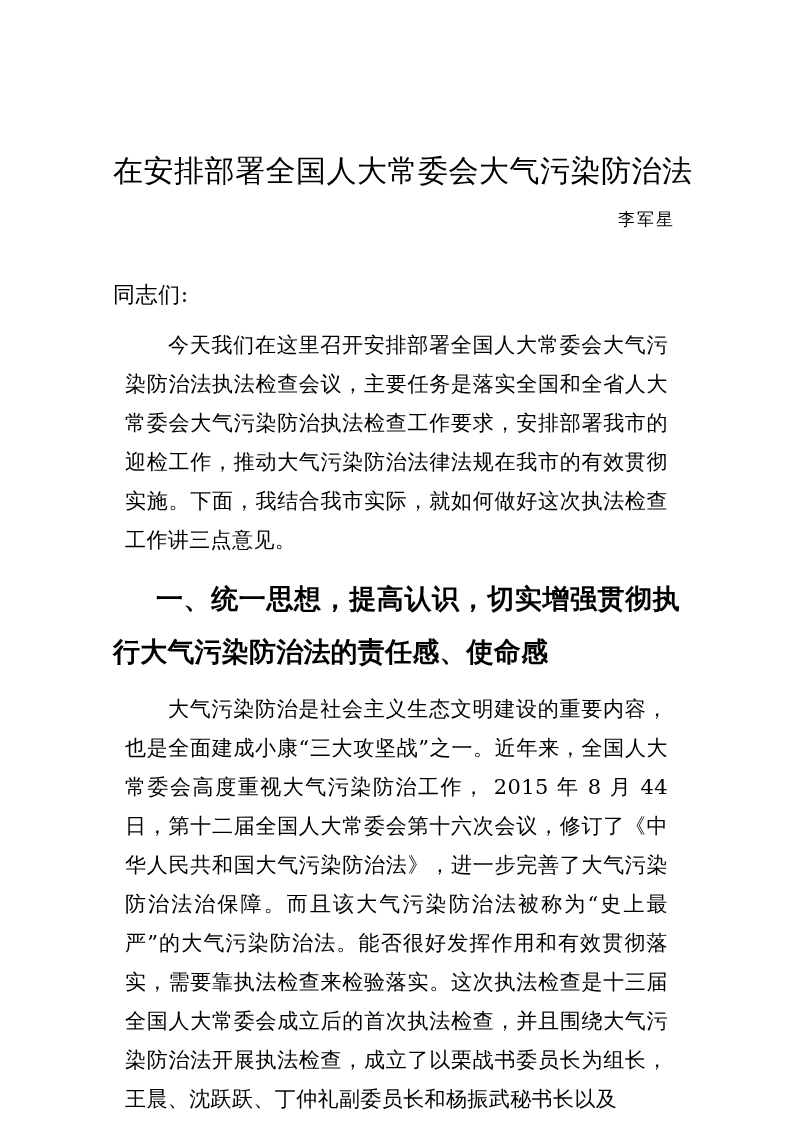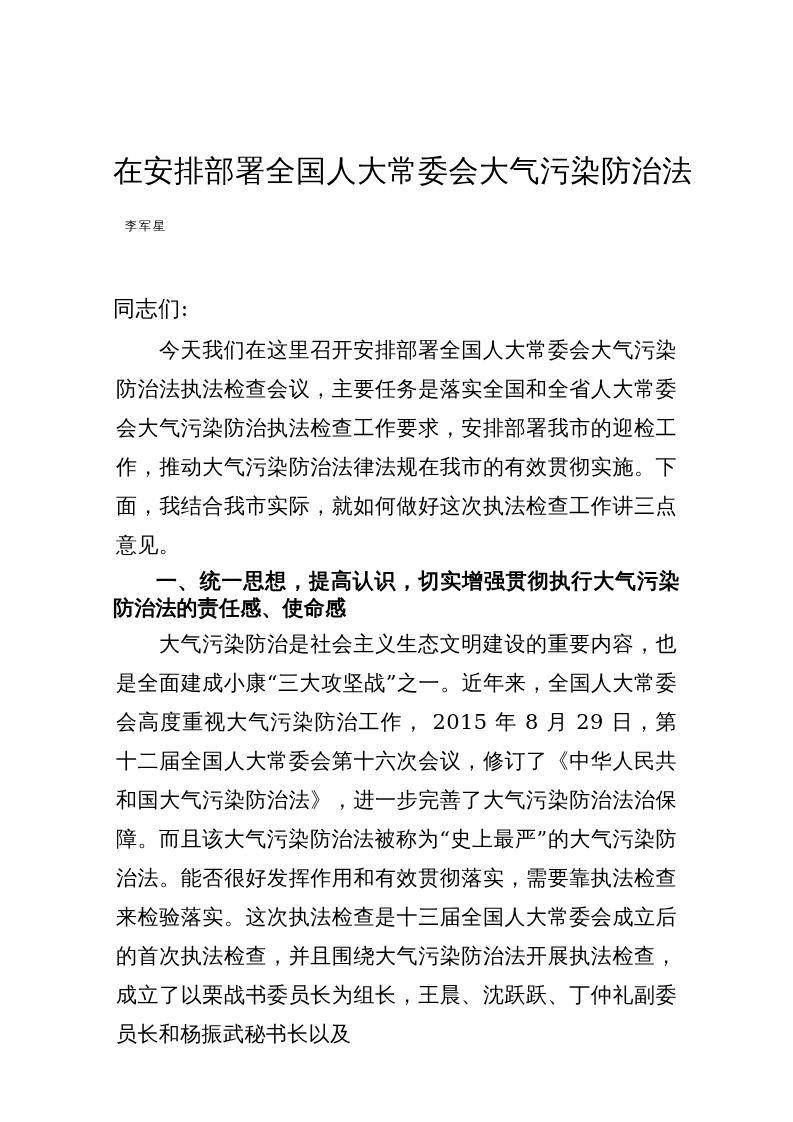--- a/index.html
+++ b/index.html
@@ -44,25 +44,25 @@
     line-height: 45px;
     letter-spacing: 0.5px;
     color: #000000;
   }
   .doc-title .tline {
     display: block;
     white-space: nowrap;
   }
 
   .doc-author {
-    margin: 12px;
+    margin: 5px;
     padding-top: 8px;
-    text-align: left;
+    text-align: right;
     font-family: "DejaVu Serif", "Liberation Serif", serif;
-    font-size: 12px;
+    font-size: 17px;
     line-height: 26px;
     letter-spacing: 2px;
     color: #000000;
   }
 
   
   .body-block {
     margin: 0;
     padding-top: 38px;
   }
@@ -71,39 +71,39 @@
     margin: 0;
     font-family: "DejaVu Serif", "Liberation Serif", serif;
     font-size: 22px;
     line-height: 39px;
     letter-spacing: 0.6px;
     text-align: left;
     color: #000000;
   }
 
   .para {
-    margin: 3px;
+    margin: 12px;
     font-family: "DejaVu Serif", "Liberation Serif", serif;
     font-size: 21px;
     line-height: 39px;
     letter-spacing: 0.4px;
     text-align: justify;
     text-align-last: left;
     text-justify: inter-character;
     text-indent: 43px;
     color: #000000;
     word-break: break-all;
   }
 
   .section-heading {
     margin: 0;
     font-family: "DejaVu Sans", "Liberation Sans", sans-serif;
     font-weight: bold;
-    font-size: 21px;
-    line-height: 27px;
+    font-size: 27px;
+    line-height: 53px;
     letter-spacing: 0.2px;
     text-align: justify;
     text-align-last: left;
     text-justify: inter-character;
     text-indent: 43px;
     color: #000000;
     word-break: break-all;
   }
 </style>
 </head>
@@ -115,17 +115,17 @@
     <h1 class="doc-title">
       <span class="tline">在安排部署全国人大常委会大气污染防治法</span>
     </h1>
 
     <div class="doc-author">李军星</div>
 
     <div class="body-block">
       <p class="salutation">同志们:</p>
       <p class="para">今天我们在这里召开安排部署全国人大常委会大气污染防治法执法检查会议，主要任务是落实全国和全省人大常委会大气污染防治执法检查工作要求，安排部署我市的迎检工作，推动大气污染防治法律法规在我市的有效贯彻实施。下面，我结合我市实际，就如何做好这次执法检查工作讲三点意见。</p>
       <p class="section-heading">一、统一思想，提高认识，切实增强贯彻执行大气污染防治法的责任感、使命感</p>
-      <p class="para">大气污染防治是社会主义生态文明建设的重要内容，也是全面建成小康“三大攻坚战”之一。近年来，全国人大常委会高度重视大气污染防治工作， 2015 年 8 月 29 日，第十二届全国人大常委会第十六次会议，修订了《中华人民共和国大气污染防治法》，进一步完善了大气污染防治法治保障。而且该大气污染防治法被称为“史上最严”的大气污染防治法。能否很好发挥作用和有效贯彻落实，需要靠执法检查来检验落实。这次执法检查是十三届全国人大常委会成立后的首次执法检查，并且围绕大气污染防治法开展执法检查，成立了以栗战书委员长为组长，王晨、沈跃跃、丁仲礼副委员长和杨振武秘书长以及</p>
+      <p class="para">大气污染防治是社会主义生态文明建设的重要内容，也是全面建成小康“三大攻坚战”之一。近年来，全国人大常委会高度重视大气污染防治工作， 2015 年 8 月 44 日，第十二届全国人大常委会第十六次会议，修订了《中华人民共和国大气污染防治法》，进一步完善了大气污染防治法治保障。而且该大气污染防治法被称为“史上最严”的大气污染防治法。能否很好发挥作用和有效贯彻落实，需要靠执法检查来检验落实。这次执法检查是十三届全国人大常委会成立后的首次执法检查，并且围绕大气污染防治法开展执法检查，成立了以栗战书委员长为组长，王晨、沈跃跃、丁仲礼副委员长和杨振武秘书长以及</p>
     </div>
 
   </div>
 </div>
 
 </body></html>

